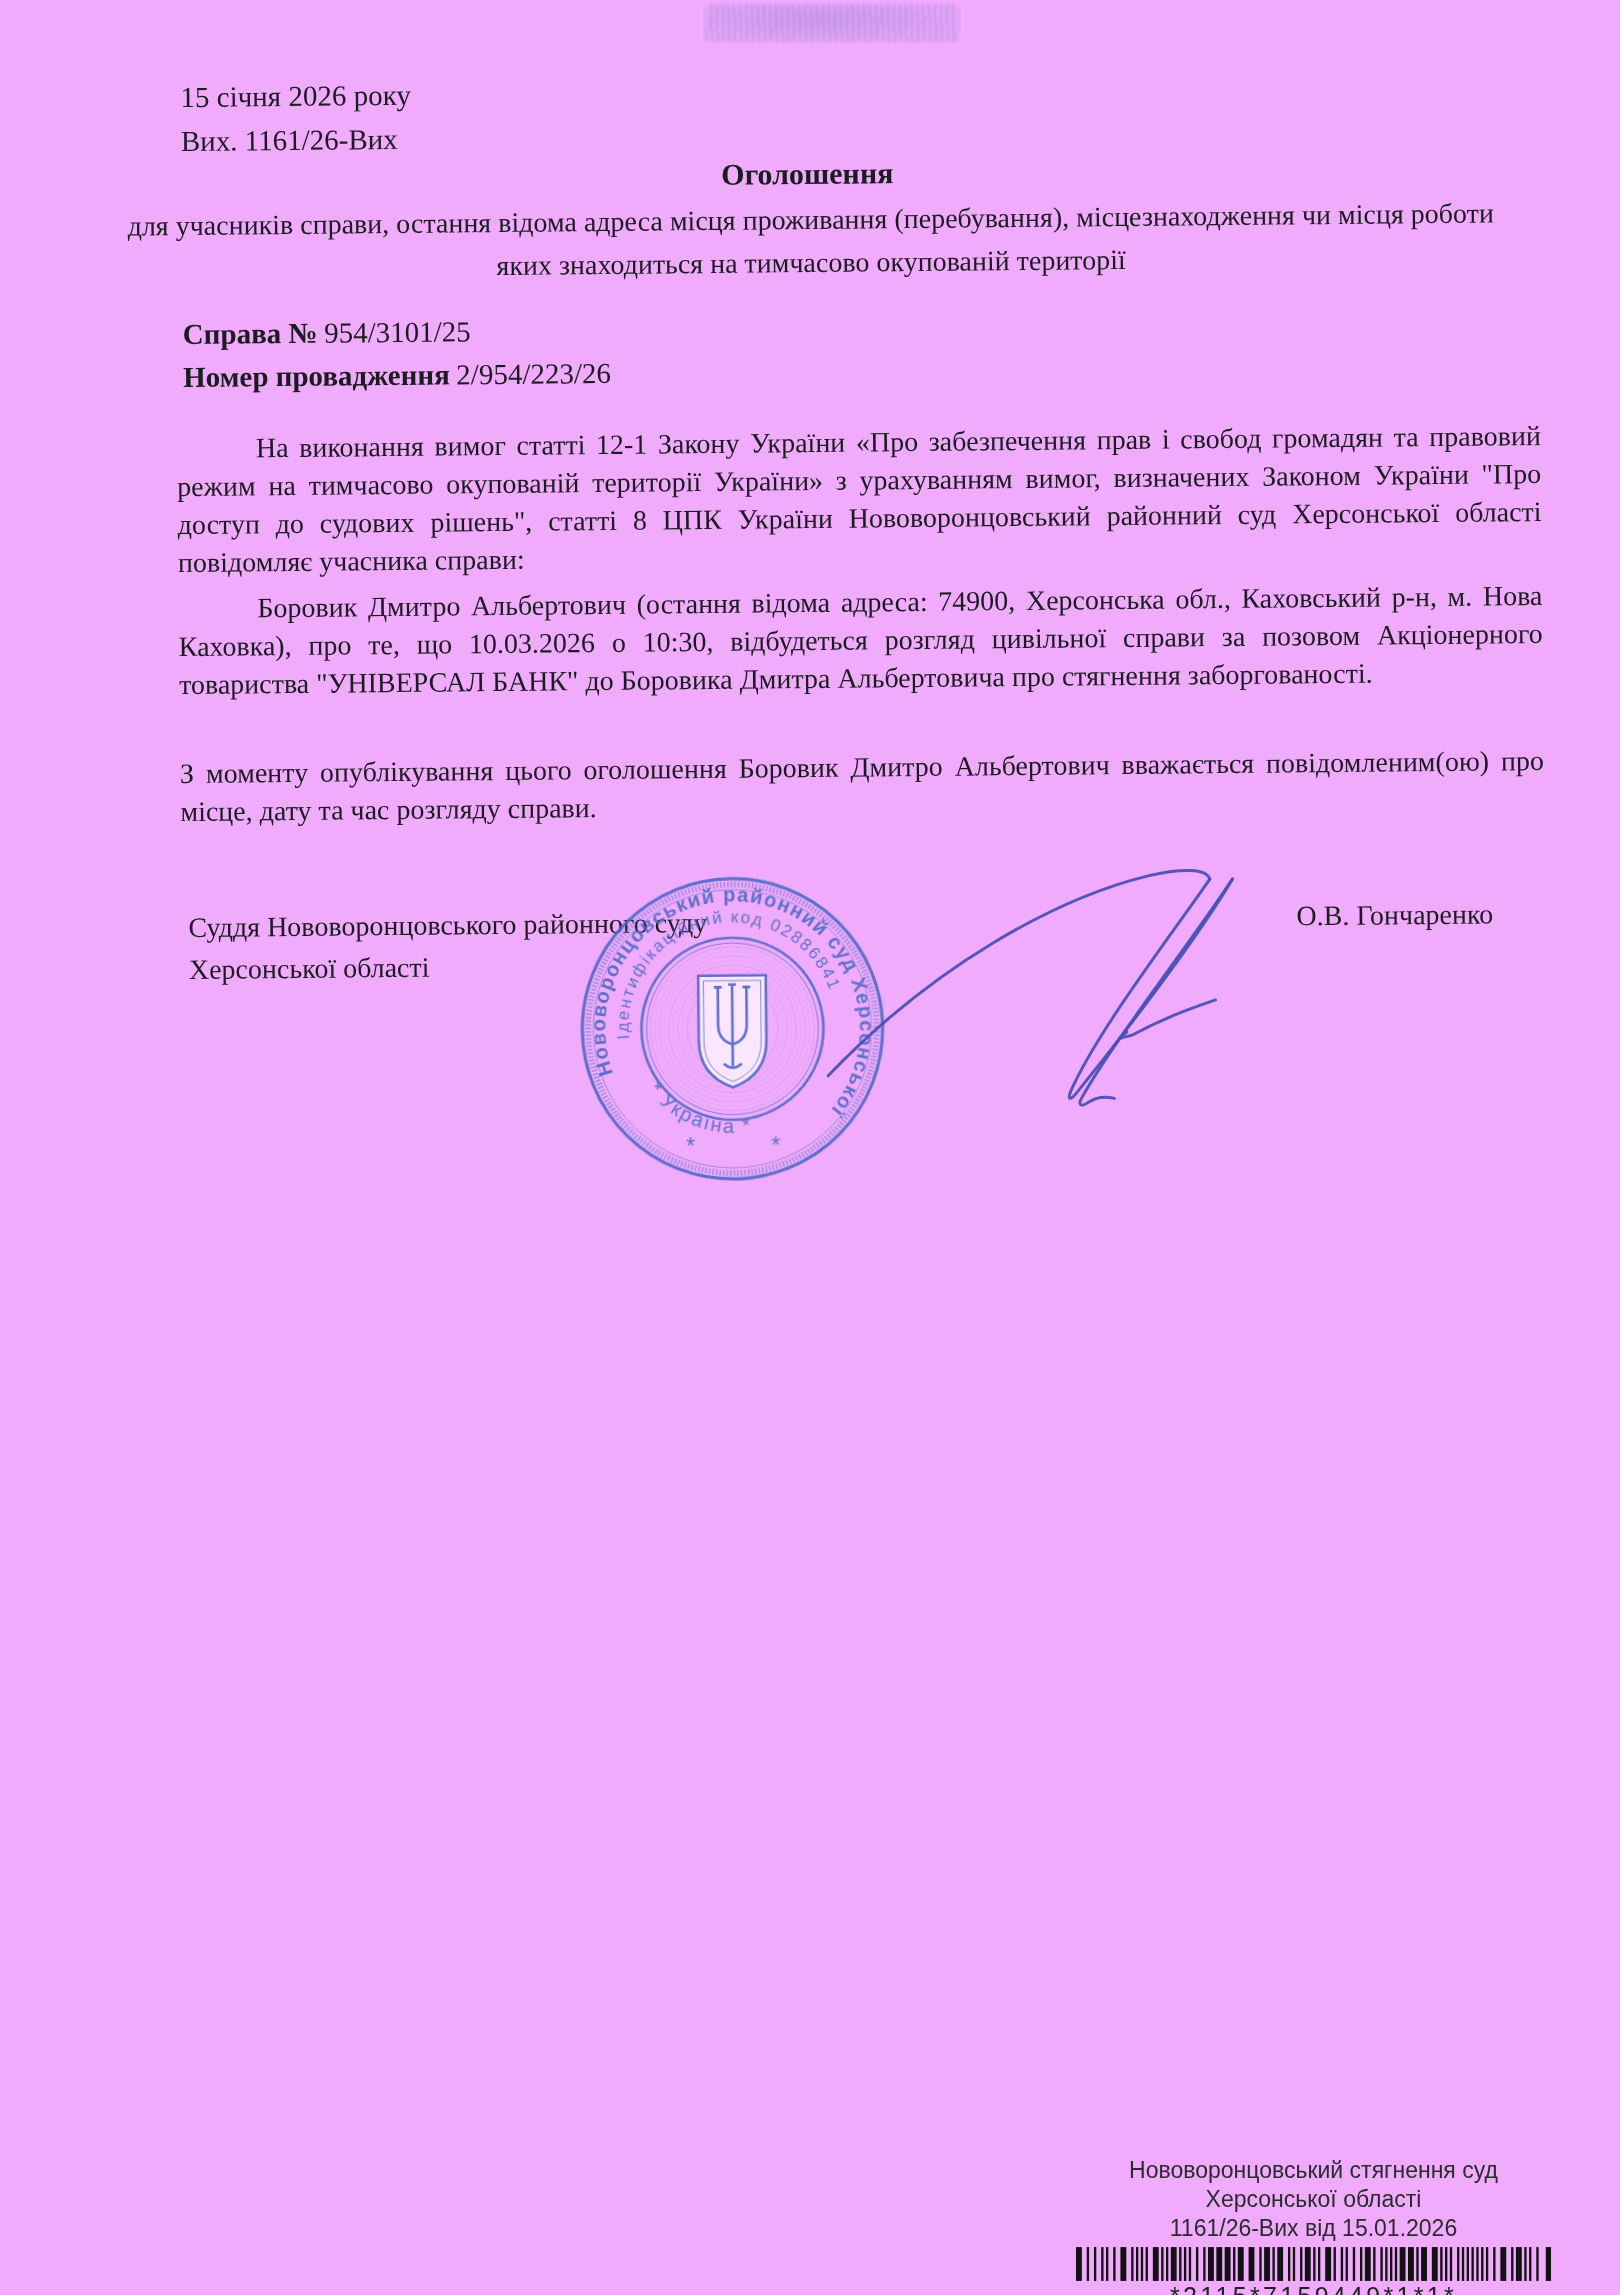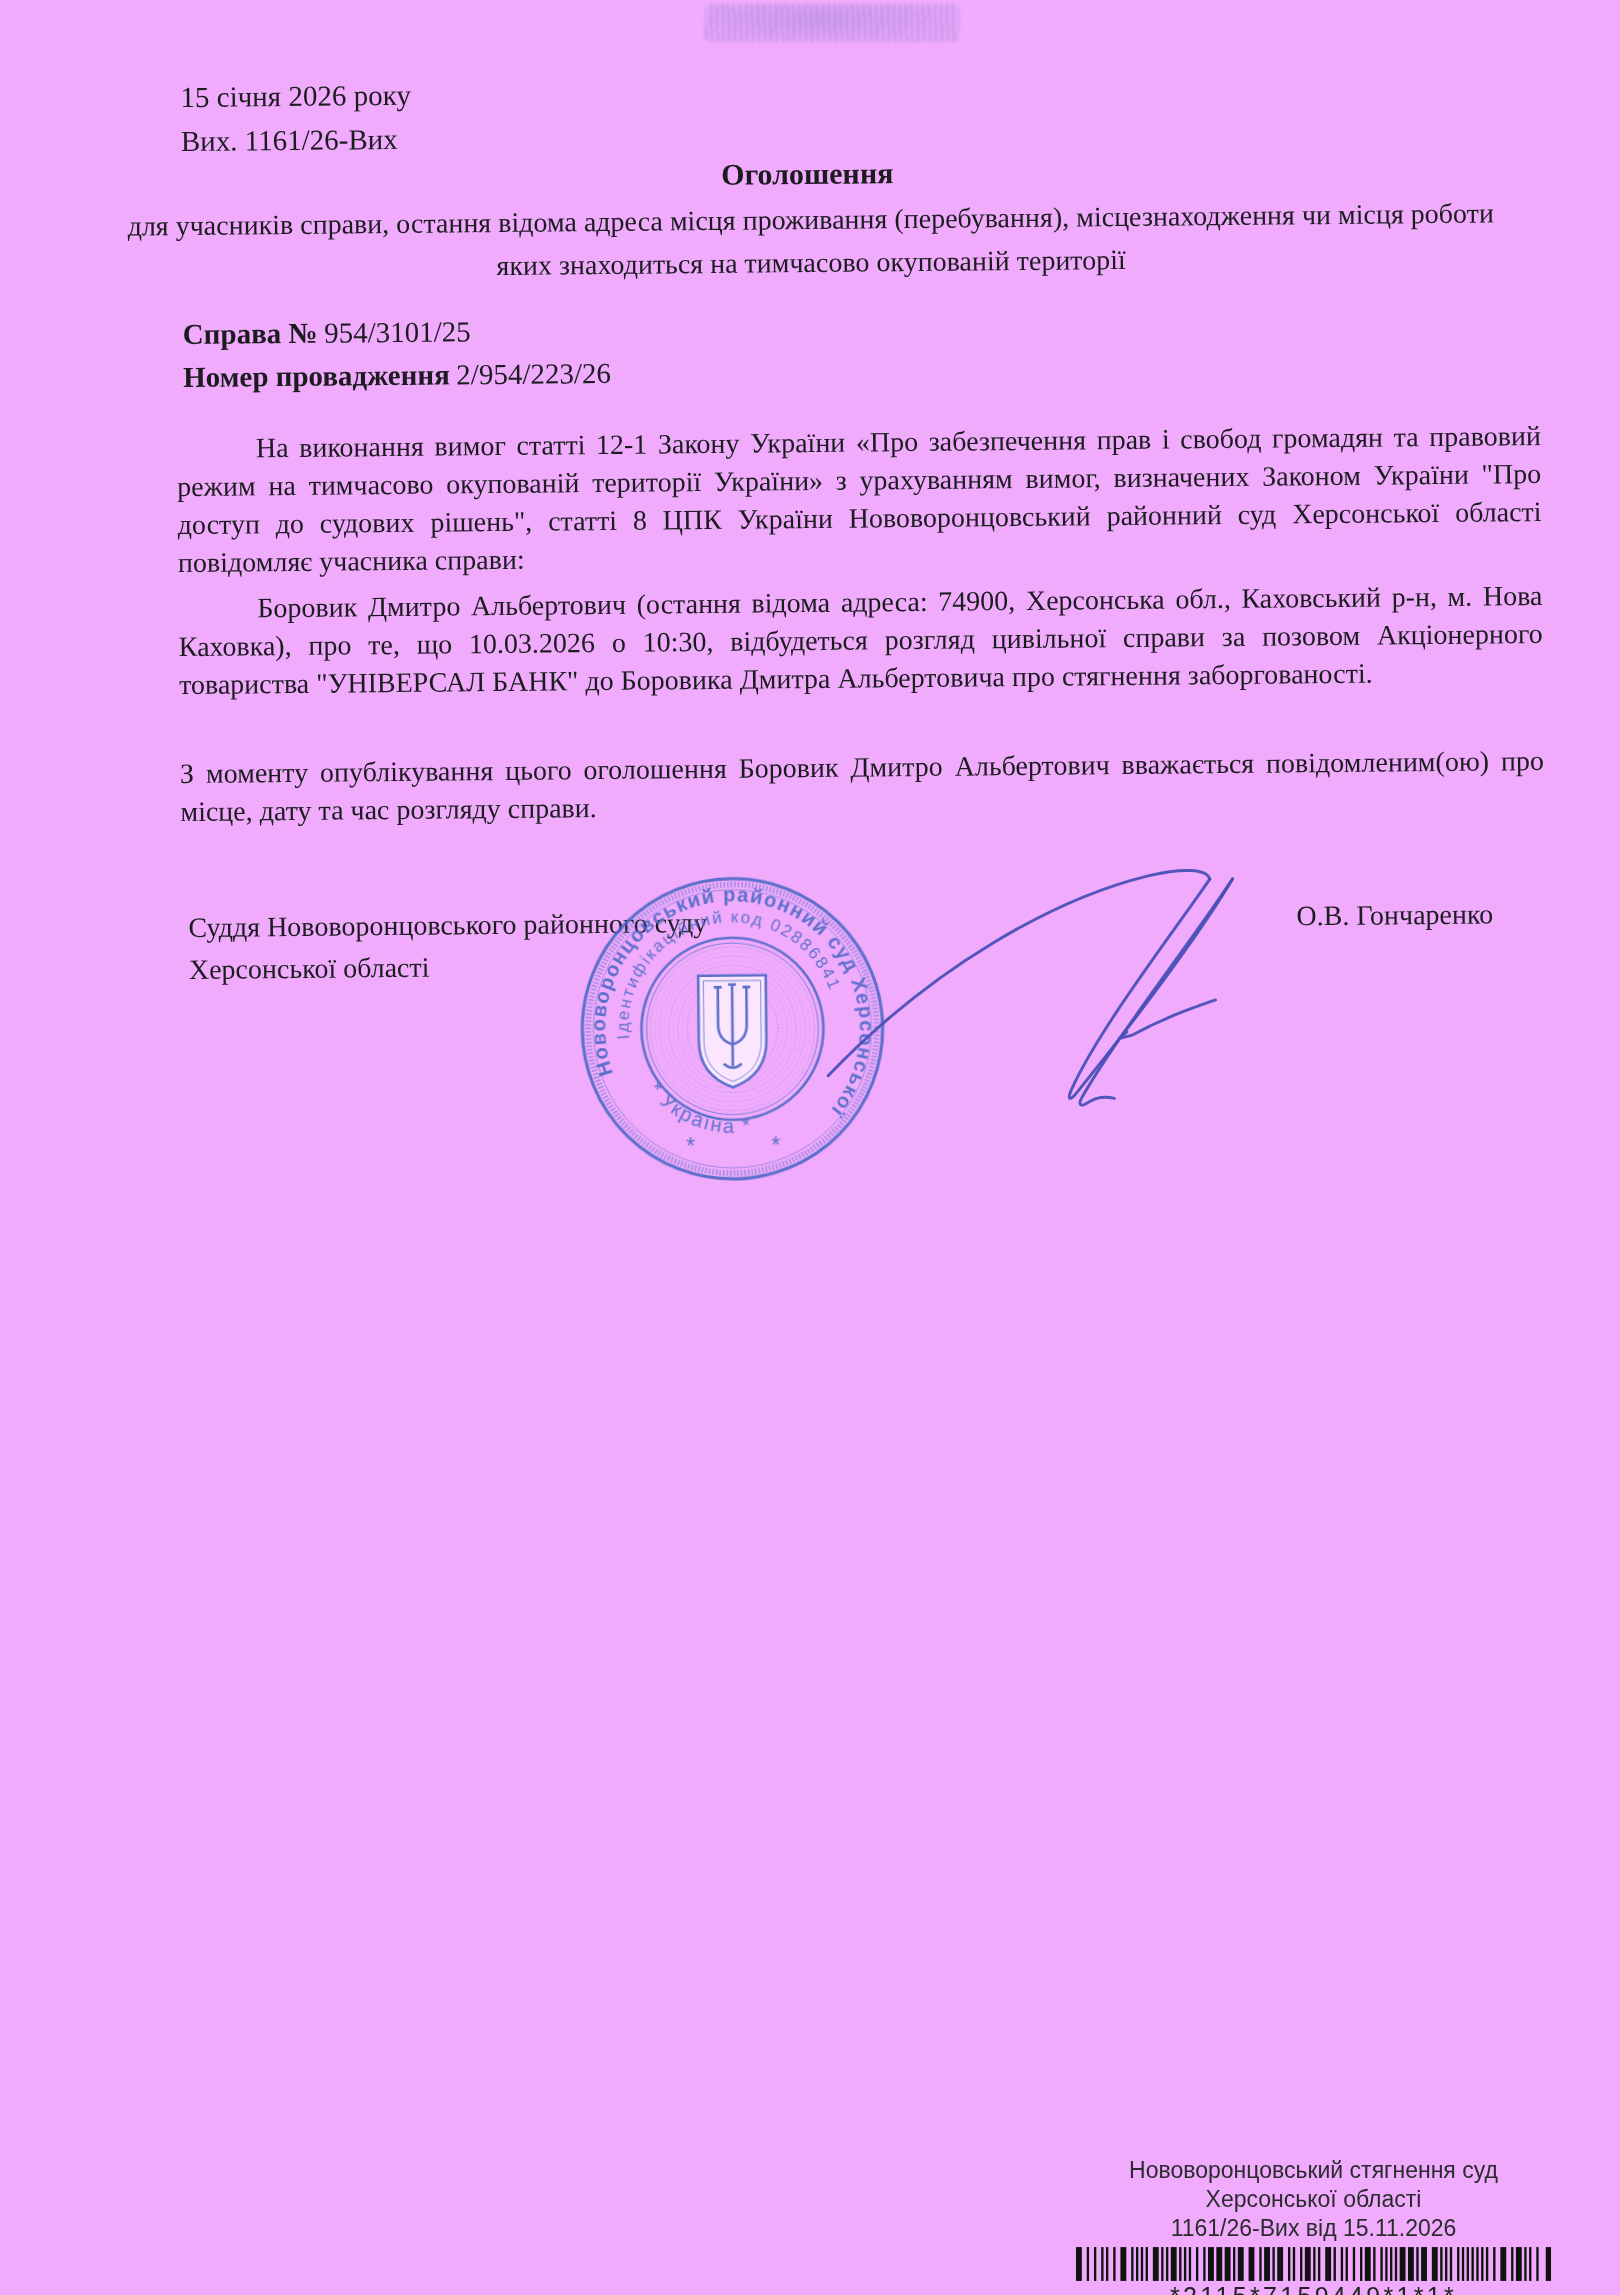--- a/index.html
+++ b/index.html
@@ -145,21 +145,21 @@
       <path d="M655,58 C590,150 480,290 438,382 C433,394 436,398 446,386 C540,272 640,140 690,58"></path>
       <path d="M690,58 C625,155 505,305 455,392 C449,402 452,408 464,400 C476,392 490,390 505,394"></path>
       <path d="M525,292 l-12,10 l20,-5 C580,272 620,258 662,244"></path>
     </svg>
 
   </div>
 
   <div class="footer-block">
     <div>Нововоронцовський стягнення суд</div>
     <div>Херсонської області</div>
-    <div>1161/26-Вих від 15.11.2026</div>
+    <div>1161/26-Вих від 15.01.2026</div>
     <div class="barcode-wrap">
       <svg width="475" height="34" viewBox="0 0 730 52" fill="#121212">
           <rect x="0.0" y="0" width="9" height="52"></rect>
           <rect x="16.5" y="0" width="3.6" height="52"></rect>
           <rect x="27.6" y="0" width="3.6" height="52"></rect>
           <rect x="38.7" y="0" width="3.6" height="52"></rect>
           <rect x="46.1" y="0" width="3.6" height="52"></rect>
           <rect x="57.2" y="0" width="3.6" height="52"></rect>
           <rect x="68.3" y="0" width="9" height="52"></rect>
           <rect x="84.8" y="0" width="3.6" height="52"></rect>

